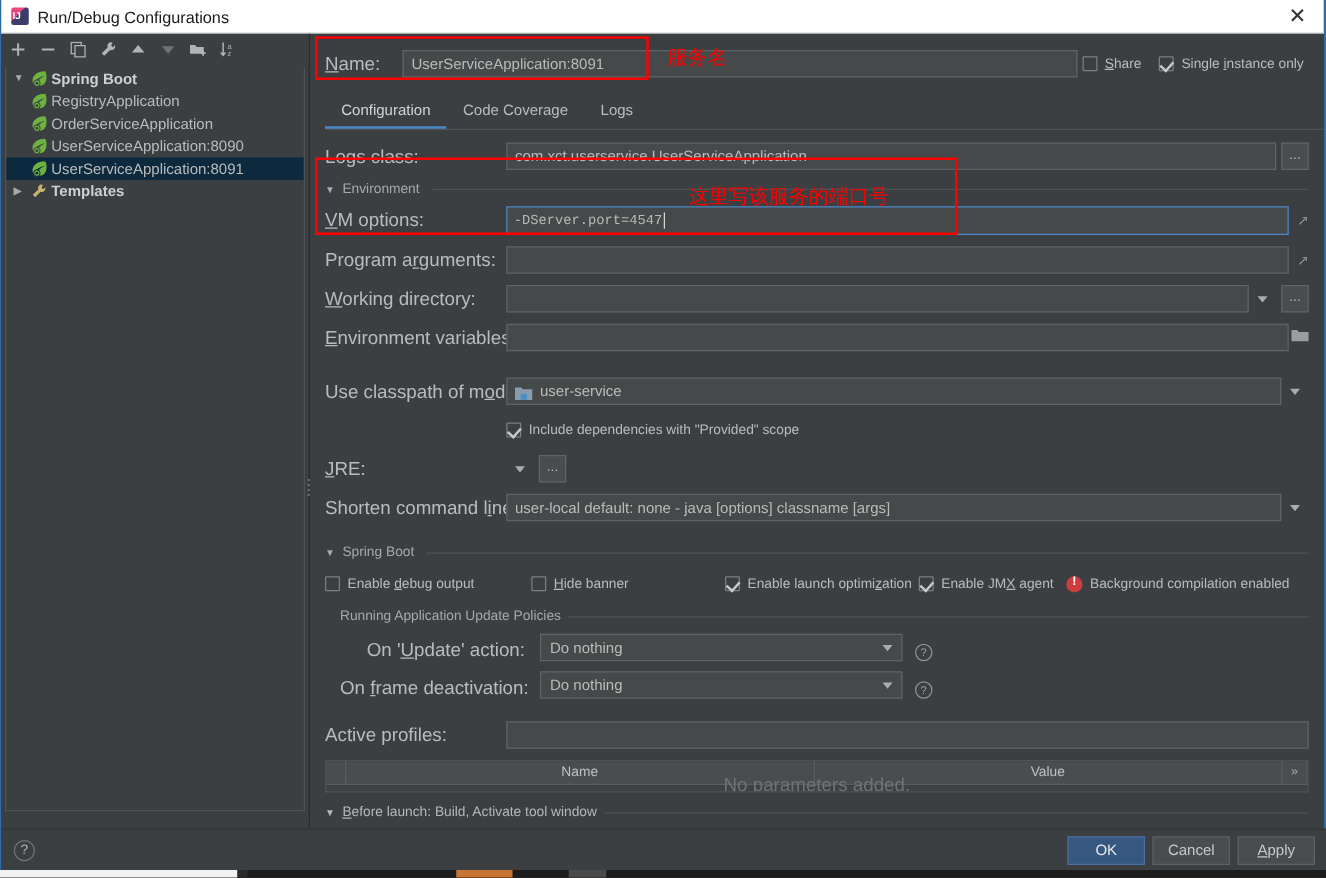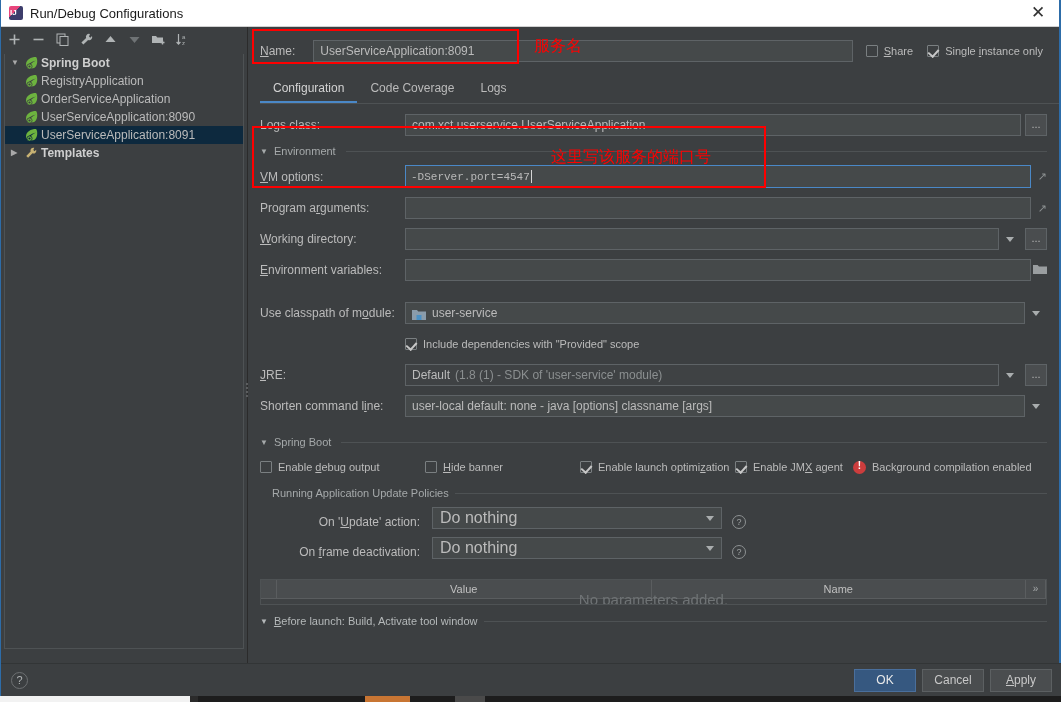--- a/index.html
+++ b/index.html
@@ -87,21 +87,21 @@
 
   
   .right-pane {
     flex: 1; position: relative; padding: 0;
     background: #3c3f41;
   }
   .name-row {
     display: flex; align-items: center;
     height: 30px; margin: 9px 12px 0 12px;
   }
-  .lbl { font-size: 12px; color: #bbbbbb; white-space: nowrap; }
+  .lbl { font-size: 15px; color: #bbbbbb; white-space: nowrap; }
   .u { text-decoration: underline; }
   .name-input {
     flex: 1; height: 22px; margin-left: 18px;
     background: #45494a; border: 1px solid #5e6366;
     color: #bbbbbb; font-size: 12px;
     padding: 0 6px; line-height: 20px;
     max-width: 540px;
   }
   .opt-group { margin-left: auto; display: flex; align-items: center; gap: 14px; padding-right: 4px; }
   .cbx { display: flex; align-items: center; gap: 6px; font-size: 11px; color: #bbbbbb; white-space: nowrap; }
@@ -180,21 +180,21 @@
     border: 0; margin: 4px 0 0 12px; position: relative;
   }
   .pol-title {
     font-size: 11px; color: #a5a9aa; display: flex; align-items: center; gap: 6px;
   }
   .pol-title .line { flex: 1; height: 1px; background: #4e5254; }
   .pol-row { display: flex; align-items: flex-end; margin: 8px 0 0 0; }
   .pol-row .lbl { width: 160px; text-align: right; padding-right: 12px; flex: none; }
   .pol-select {
     width: 290px; height: 22px; background: #45494a;
-    border: 1px solid #5e6366; color: #bbbbbb; font-size: 16px;
+    border: 1px solid #5e6366; color: #bbbbbb; font-size: 12px;
     display: flex; align-items: center; padding-left: 7px;
   }
   .help-ic {
     width: 14px; height: 14px; border-radius: 50%;
     border: 1px solid #8d9192; color: #9ea2a3; font-size: 9px;
     text-align: center; line-height: 12px; margin-left: 10px; flex: none;
   }
   .table-wrap { margin: 2px 0 0 0; border: 1px solid #4e5254; background: #3f4244; height: 26px; position: relative; overflow: hidden; }
   .thead { display: flex; height: 19px; background: #4a4d4f; border-bottom: 1px solid #5a5d5f; }
   .th { font-size: 11px; color: #c0c0c0; text-align: center; line-height: 18px; border-right: 1px solid #5a5d5f; }
@@ -460,24 +460,20 @@
 
         <div class="row indent-cb">
           <span class="cbx">
             <span class="box on"></span>
             <span>Include dependencies with "Provided" scope</span>
           </span>
         </div>
 
         <div class="row">
           <span class="lbl"><span class="u">J</span>RE:</span>
-          <div class="field ghost">
-            <span>Default</span>
-            <span class="sub-note" style="margin-left:5px">(1.8 (1) - SDK of 'user-service' module)</span>
-          </div>
           <div class="caret"></div>
           <div class="btn-dots">...</div>
         </div>
 
         <div class="row">
           <span class="lbl">Shorten command l<span class="u">i</span>ne:</span>
           <div class="field">user-local default: none - java [options] classname [args]</div>
           <div class="caret"></div>
         </div>
 
@@ -530,27 +526,31 @@
             <div class="pol-select">
               <span>Do nothing</span>
               <span class="caret" style="margin-left:auto"></span>
             </div>
             <span class="help-ic">?</span>
           </div>
         </div>
 
         <div style="height:18px"></div>
 
+        <div class="row">
+          <span class="lbl">Active profiles:</span>
+          <div class="field"></div>
+        </div>
 
         <div class="table-wrap">
           <div class="empty-note">No parameters added.</div>
           <div class="thead">
             <div class="th gap"></div>
+            <div class="th name">Name</div>
             <div class="th value">Value</div>
-            <div class="th name">Name</div>
             <div class="th more">»</div>
           </div>
         </div>
       </div>
 
       <div class="before-launch">
         <span style="font-size:8px">▼</span>
         <span><span class="u">B</span>efore launch: Build, Activate tool window</span>
         <span class="line"></span>
       </div>

